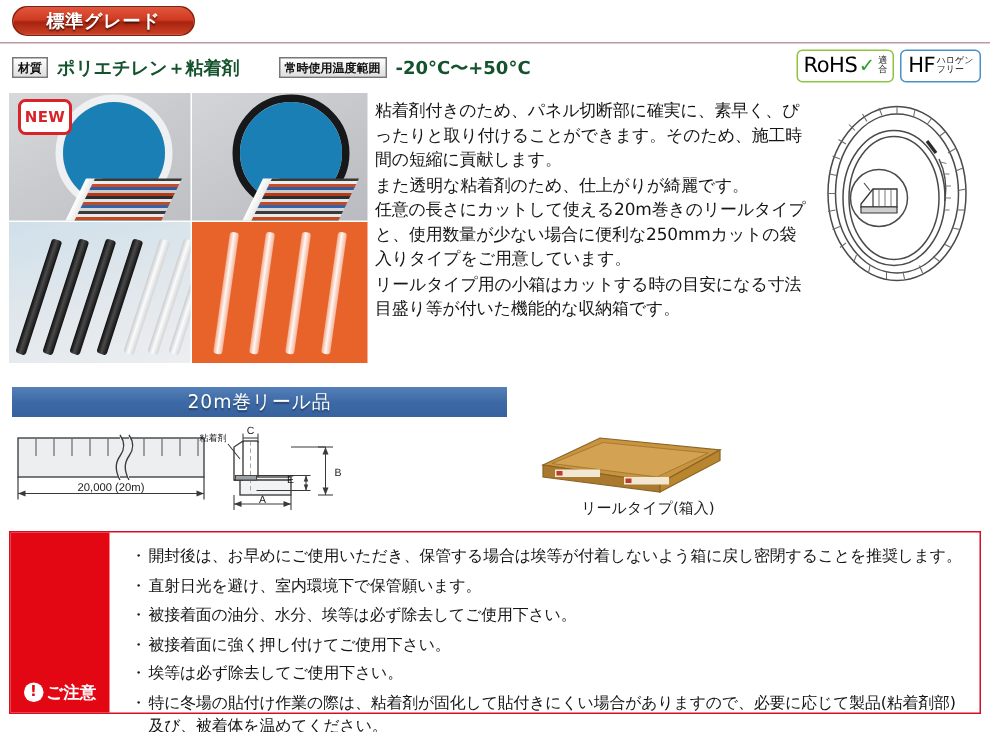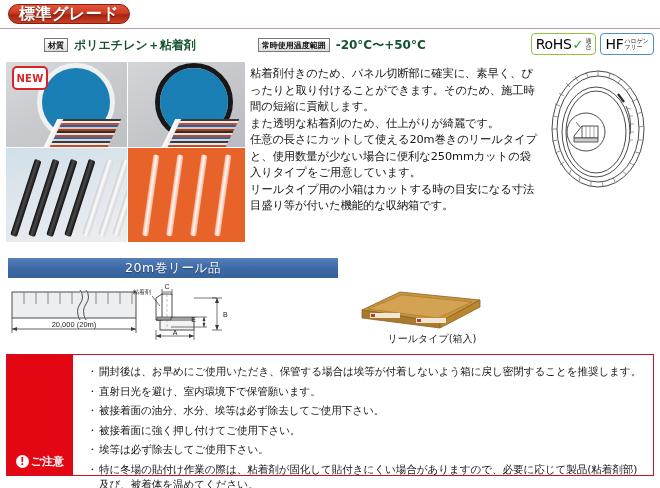--- a/index.html
+++ b/index.html
@@ -25,21 +25,21 @@
     display: flex;
     gap: 10px;
   }
   .tab {
     height: 20px;
     border-radius: 10px;
     display: flex;
     align-items: center;
     justify-content: center;
     color: #ffffff;
-    font-size: 16px;
+    font-size: 12px;
     font-weight: bold;
     letter-spacing: 0.5px;
     text-shadow: 0 1px 1px rgba(0,0,0,0.55);
     box-sizing: border-box;
   }
   .tab-red {
     width: 122px;
     background: linear-gradient(to bottom, #e0553c 0%, #cf3b22 45%, #a8240f 55%, #cb4026 100%);
     border: 1px solid #8d1d0a;
   }
@@ -74,21 +74,20 @@
     justify-content: center;
     height: 14px;
     padding: 0 3px;
     border: 1px solid #777;
     background: linear-gradient(to bottom, #ffffff, #dedede);
     font-size: 8px;
     font-weight: bold;
     color: #111;
     white-space: nowrap;
     box-sizing: border-box;
-    margin-left: 36px;
   }
   .spec-val {
     font-size: 12px;
     font-weight: bold;
     margin-left: 6px;
     white-space: nowrap;
     color: #14532d;
   }
   .spec-gap { width: 26px; }
 

